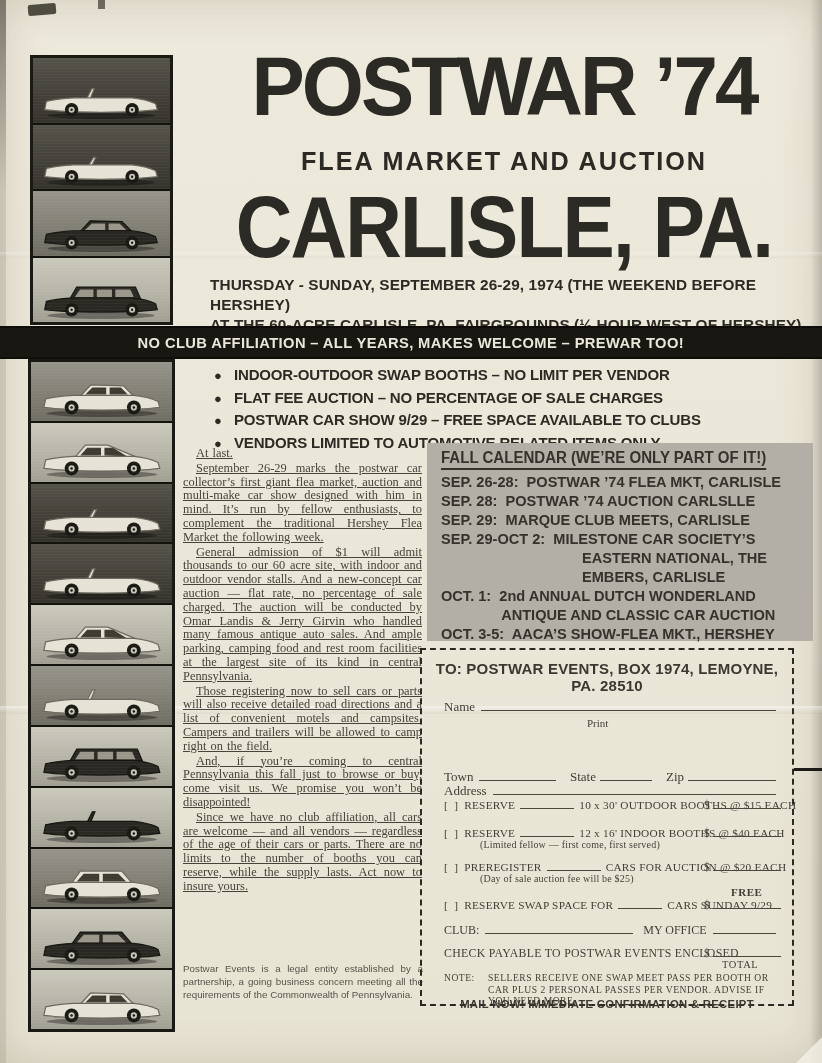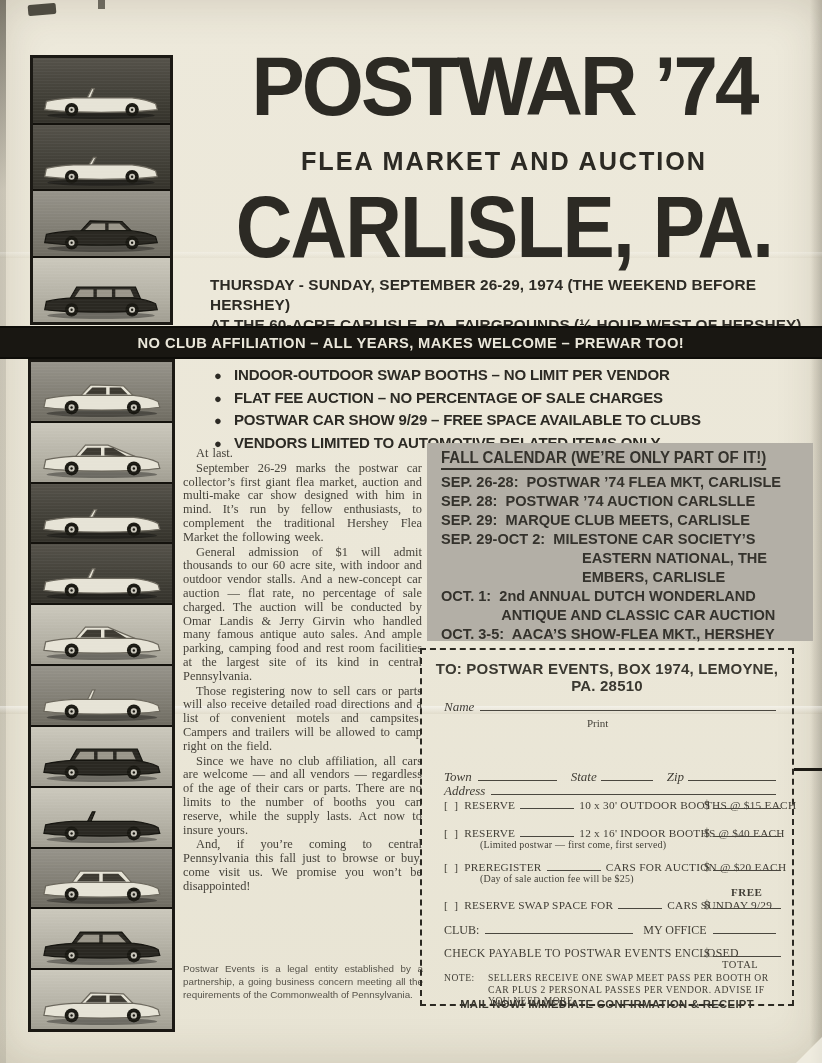--- a/index.html
+++ b/index.html
@@ -55,21 +55,21 @@
   
   .bullets{position:absolute;left:214px;top:366px;width:600px;}
   .bullet-row{display:flex;align-items:baseline;margin-bottom:4.5px;}
   .dot{width:20px;font-size:13px;color:#2c2a24;}
   .bullet-text{font-size:15.5px;font-weight:700;letter-spacing:-.2px;transform:scaleX(.97);
                transform-origin:0 50%;white-space:nowrap;color:#2c2a24;}
 
   
   .article{position:absolute;left:183px;top:447px;width:239px;
            font-family:"Liberation Serif",serif;font-size:12.4px;line-height:13.8px;
-           color:#46433b;text-align:justify;}
+           color:#46433b;text-align:justify;text-decoration:underline;}
   .article p{margin:0 0 1px 0;text-indent:13px;word-spacing:1px;}
   .article p.noindent{text-indent:13px;}
   .legal{position:absolute;left:183px;top:962px;width:240px;font-size:9.8px;line-height:13px;
          color:#56534a;text-align:justify;}
 
   
   .calendar{position:absolute;left:427px;top:443px;width:386px;height:198px;background:#b3afa6;
             box-sizing:border-box;padding:6px 4px 0 14px;color:#34322c;}
   .cal-title{display:inline-block;font-size:16px;font-weight:700;transform:scaleX(.94);transform-origin:0 50%;
              border-bottom:2.5px solid #34322c;padding-bottom:1px;margin-bottom:2px;white-space:pre;}
@@ -81,21 +81,21 @@
   
   .coupon{position:absolute;left:420px;top:648px;width:374px;height:358px;box-sizing:border-box;
           border:2px dashed #2b2922;font-family:"Liberation Serif",serif;color:#403d35;}
   .to-line{position:absolute;left:0;top:10px;width:100%;text-align:center;
            font-family:"Liberation Sans",sans-serif;font-size:15px;font-weight:700;
            letter-spacing:.2px;color:#3a3830;}
   .frow{position:absolute;left:22px;right:16px;display:flex;align-items:baseline;font-size:13px;}
   .fline{border-bottom:1.2px solid #4a473f;height:12px;}
   .grow{flex:1;}
   .name-row{top:48px;} .address-row{top:88px;margin-top:44px;} .town-row{top:118px;}
-  .flabel{margin-right:6px;white-space:nowrap;font-style:italic;}
+  .flabel{margin-right:6px;white-space:nowrap;}
   .print-hint{position:absolute;left:165px;top:67px;font-size:11px;color:#46433b;}
   .w52{width:52px;} .w88{width:88px;} .w115{flex:2;}
   .townlab{margin-left:14px;margin-right:4px;}
 
   .rrow{position:absolute;left:22px;font-size:11.3px;letter-spacing:.25px;display:flex;align-items:baseline;white-space:nowrap;}
   .cb{white-space:pre;margin-right:6px;}
   .rline{display:inline-block;width:54px;border-bottom:1.1px solid #4a473f;height:10px;margin:0 5px;}
   .rline.short{width:44px;}
   .rnote{position:absolute;left:58px;font-size:10px;letter-spacing:.2px;white-space:nowrap;color:#45423a;}
   .r1{top:148px;} .r2{top:176px;} .n2{top:189px;} .r3{top:210px;} .n3{top:223px;} .r4{top:248px;}
@@ -381,22 +381,22 @@
         <span class="dot">●</span>
         <span class="bullet-text">VENDORS LIMITED TO AUTOMOTIVE RELATED ITEMS ONLY</span>
       </div>
   </div>
 
   <div class="article">
     <p class="noindent">At last.</p>
     <p>September 26-29 marks the postwar car collector’s first giant flea market, auction and multi-make car show designed with him in mind. It’s run by fellow enthusiasts, to complement the traditional Hershey Flea Market the following week.</p>
     <p>General admission of $1 will admit thousands to our 60 acre site, with indoor and outdoor vendor stalls. And a new-concept car auction — flat rate, no percentage of sale charged. The auction will be conducted by Omar Landis &amp; Jerry Girvin who handled many famous antique auto sales. And ample parking, camping food and rest room facilities at the largest site of its kind in central Pennsylvania.</p>
     <p>Those registering now to sell cars or parts will also receive detailed road directions and a list of convenient motels and campsites. Campers and trailers will be allowed to camp right on the field.</p>
+    <p>And, if you’re coming to central Pennsylvania this fall just to browse or buy, come visit us. We promise you won’t be disappointed!</p>
     <p>Since we have no club affiliation, all cars are welcome — and all vendors — regardless of the age of their cars or parts. There are no limits to the number of booths you can reserve, while the supply lasts. Act now to insure yours.</p>
-    <p>And, if you’re coming to central Pennsylvania this fall just to browse or buy, come visit us. We promise you won’t be disappointed!</p>
   </div>
   <div class="legal">Postwar Events is a legal entity established by a partnership, a going business concern meeting all the requirements of the Commonwealth of Pennsylvania.</div>
 
   <div class="calendar">
     <span class="cal-title">FALL CALENDAR (WE’RE ONLY PART OF IT!)</span>
     <div class="cal-line">SEP. 26-28:  POSTWAR ’74 FLEA MKT, CARLISLE</div>
     <div class="cal-line">SEP. 28:  POSTWAR ’74 AUCTION CARLSLLE</div>
     <div class="cal-line">SEP. 29:  MARQUE CLUB MEETS, CARLISLE</div>
     <div class="cal-line">SEP. 29-OCT 2:  MILESTONE CAR SOCIETY’S</div>
     <div class="cal-line i2">EASTERN NATIONAL, THE</div>
@@ -439,21 +439,21 @@
       <span>$</span>
       <span class="pline"></span>
     </div>
 
     <div class="rrow r2">
       <span class="cb">[  ]</span>
       <span>RESERVE</span>
       <span class="rline"></span>
       <span>12 x 16' INDOOR BOOTHS @ $40 EACH</span>
     </div>
-    <div class="rnote n2">(Limited postwar — first come, first served)</div>
+    <div class="rnote n2">(Limited fellow — first come, first served)</div>
     <div class="price p2">
       <span>$</span>
       <span class="pline"></span>
     </div>
 
     <div class="rrow r3">
       <span class="cb">[  ]</span>
       <span>PREREGISTER</span>
       <span class="rline"></span>
       <span>CARS FOR AUCTION @ $20 EACH</span>

